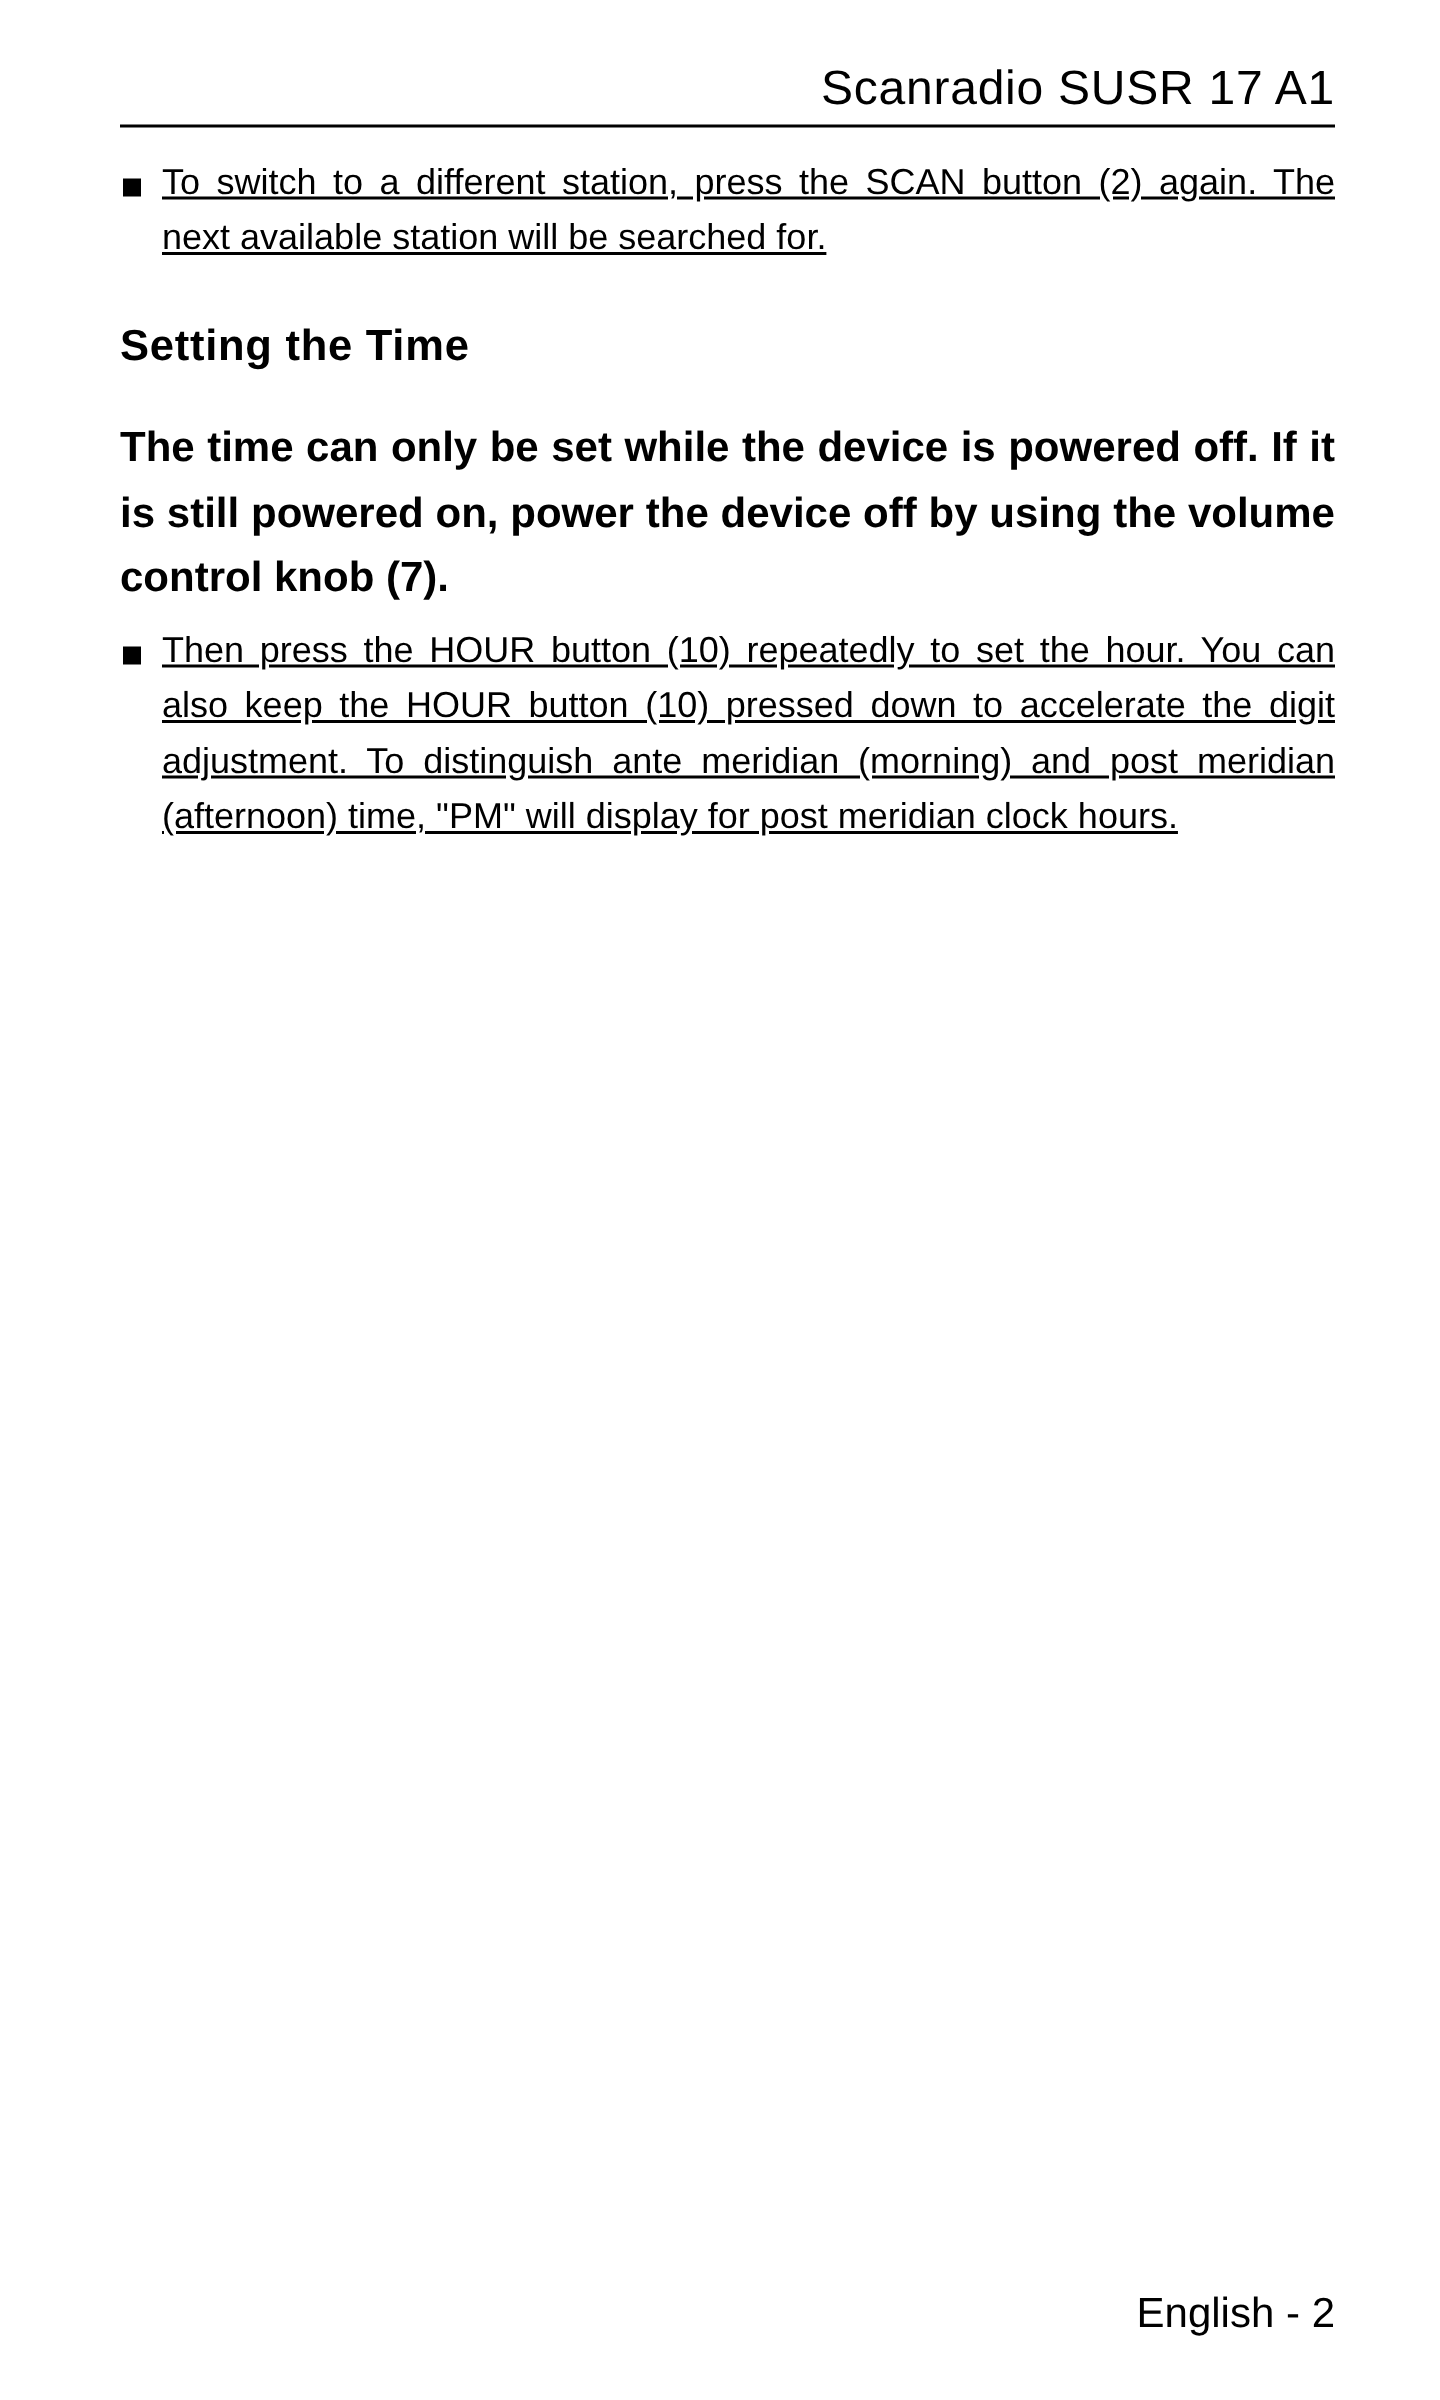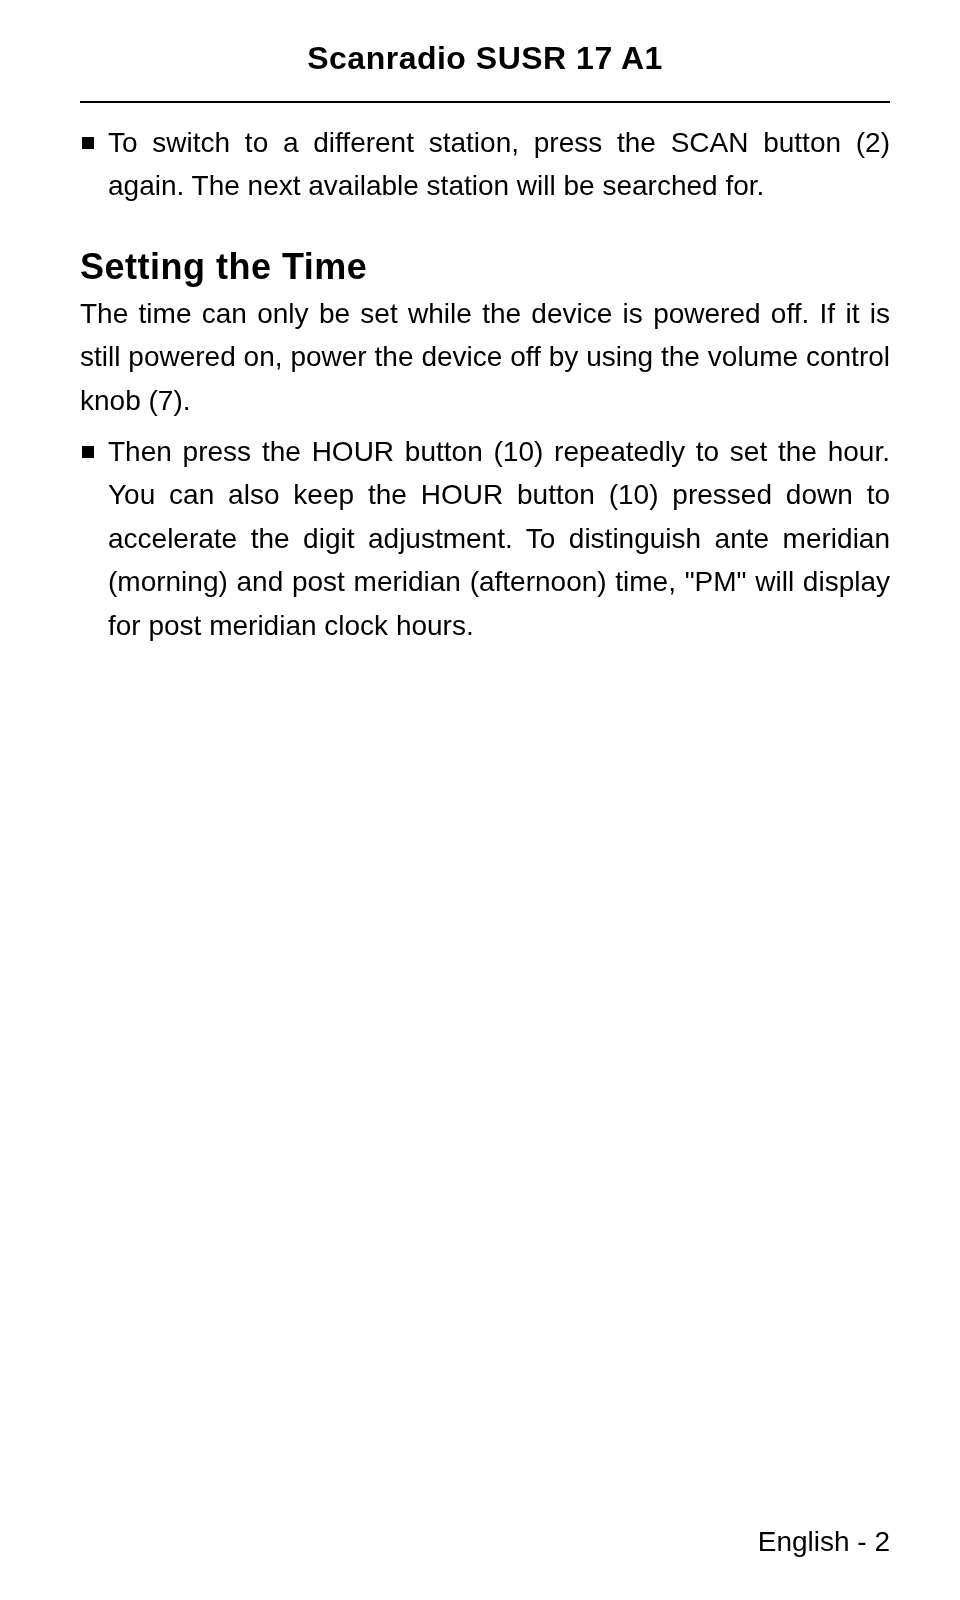--- a/index.html
+++ b/index.html
@@ -6,64 +6,65 @@
   body {
     width: 960px;
     height: 1600px;
     background: #fff;
     font-family: "Futura", "Century Gothic", "Trebuchet MS", sans-serif;
     color: #000;
     padding: 40px 70px 40px 80px;
     position: relative;
   }
   .header-title {
-    text-align: center;
+    text-align: right;
     font-size: 32px;
-    font-weight: 700;
+    font-weight: 400;
     letter-spacing: 0.5px;
-    padding-bottom: 24px;
+    padding-bottom: 6px;
   }
   .header-rule {
     border: none;
     border-top: 2px solid #000;
     margin-bottom: 18px;
   }
   .bullet-list {
     list-style: none;
   }
   .bullet-list li {
     position: relative;
     padding-left: 28px;
-    font-size: 28px;
+    font-size: 24px;
     line-height: 1.55;
     text-align: justify;
     margin-bottom: 4px;
     font-weight: 300;
+    text-decoration: underline;
   }
   .bullet-list li::before {
     content: "";
     position: absolute;
     left: 2px;
     top: 16px;
     width: 12px;
     height: 12px;
     background: #000;
   }
   .section-heading {
-    font-size: 36px;
+    font-size: 29px;
     font-weight: 700;
     margin-top: 38px;
-    margin-bottom: 4px;
+    margin-bottom: 28px;
     letter-spacing: 0.5px;
   }
   .body-para {
     font-size: 28px;
     line-height: 1.55;
     text-align: justify;
-    font-weight: 400;
+    font-weight: 700;
     margin-bottom: 8px;
   }
   .footer {
     position: absolute;
     bottom: 42px;
     right: 70px;
     font-size: 28px;
     font-weight: 300;
   }
 </style>

